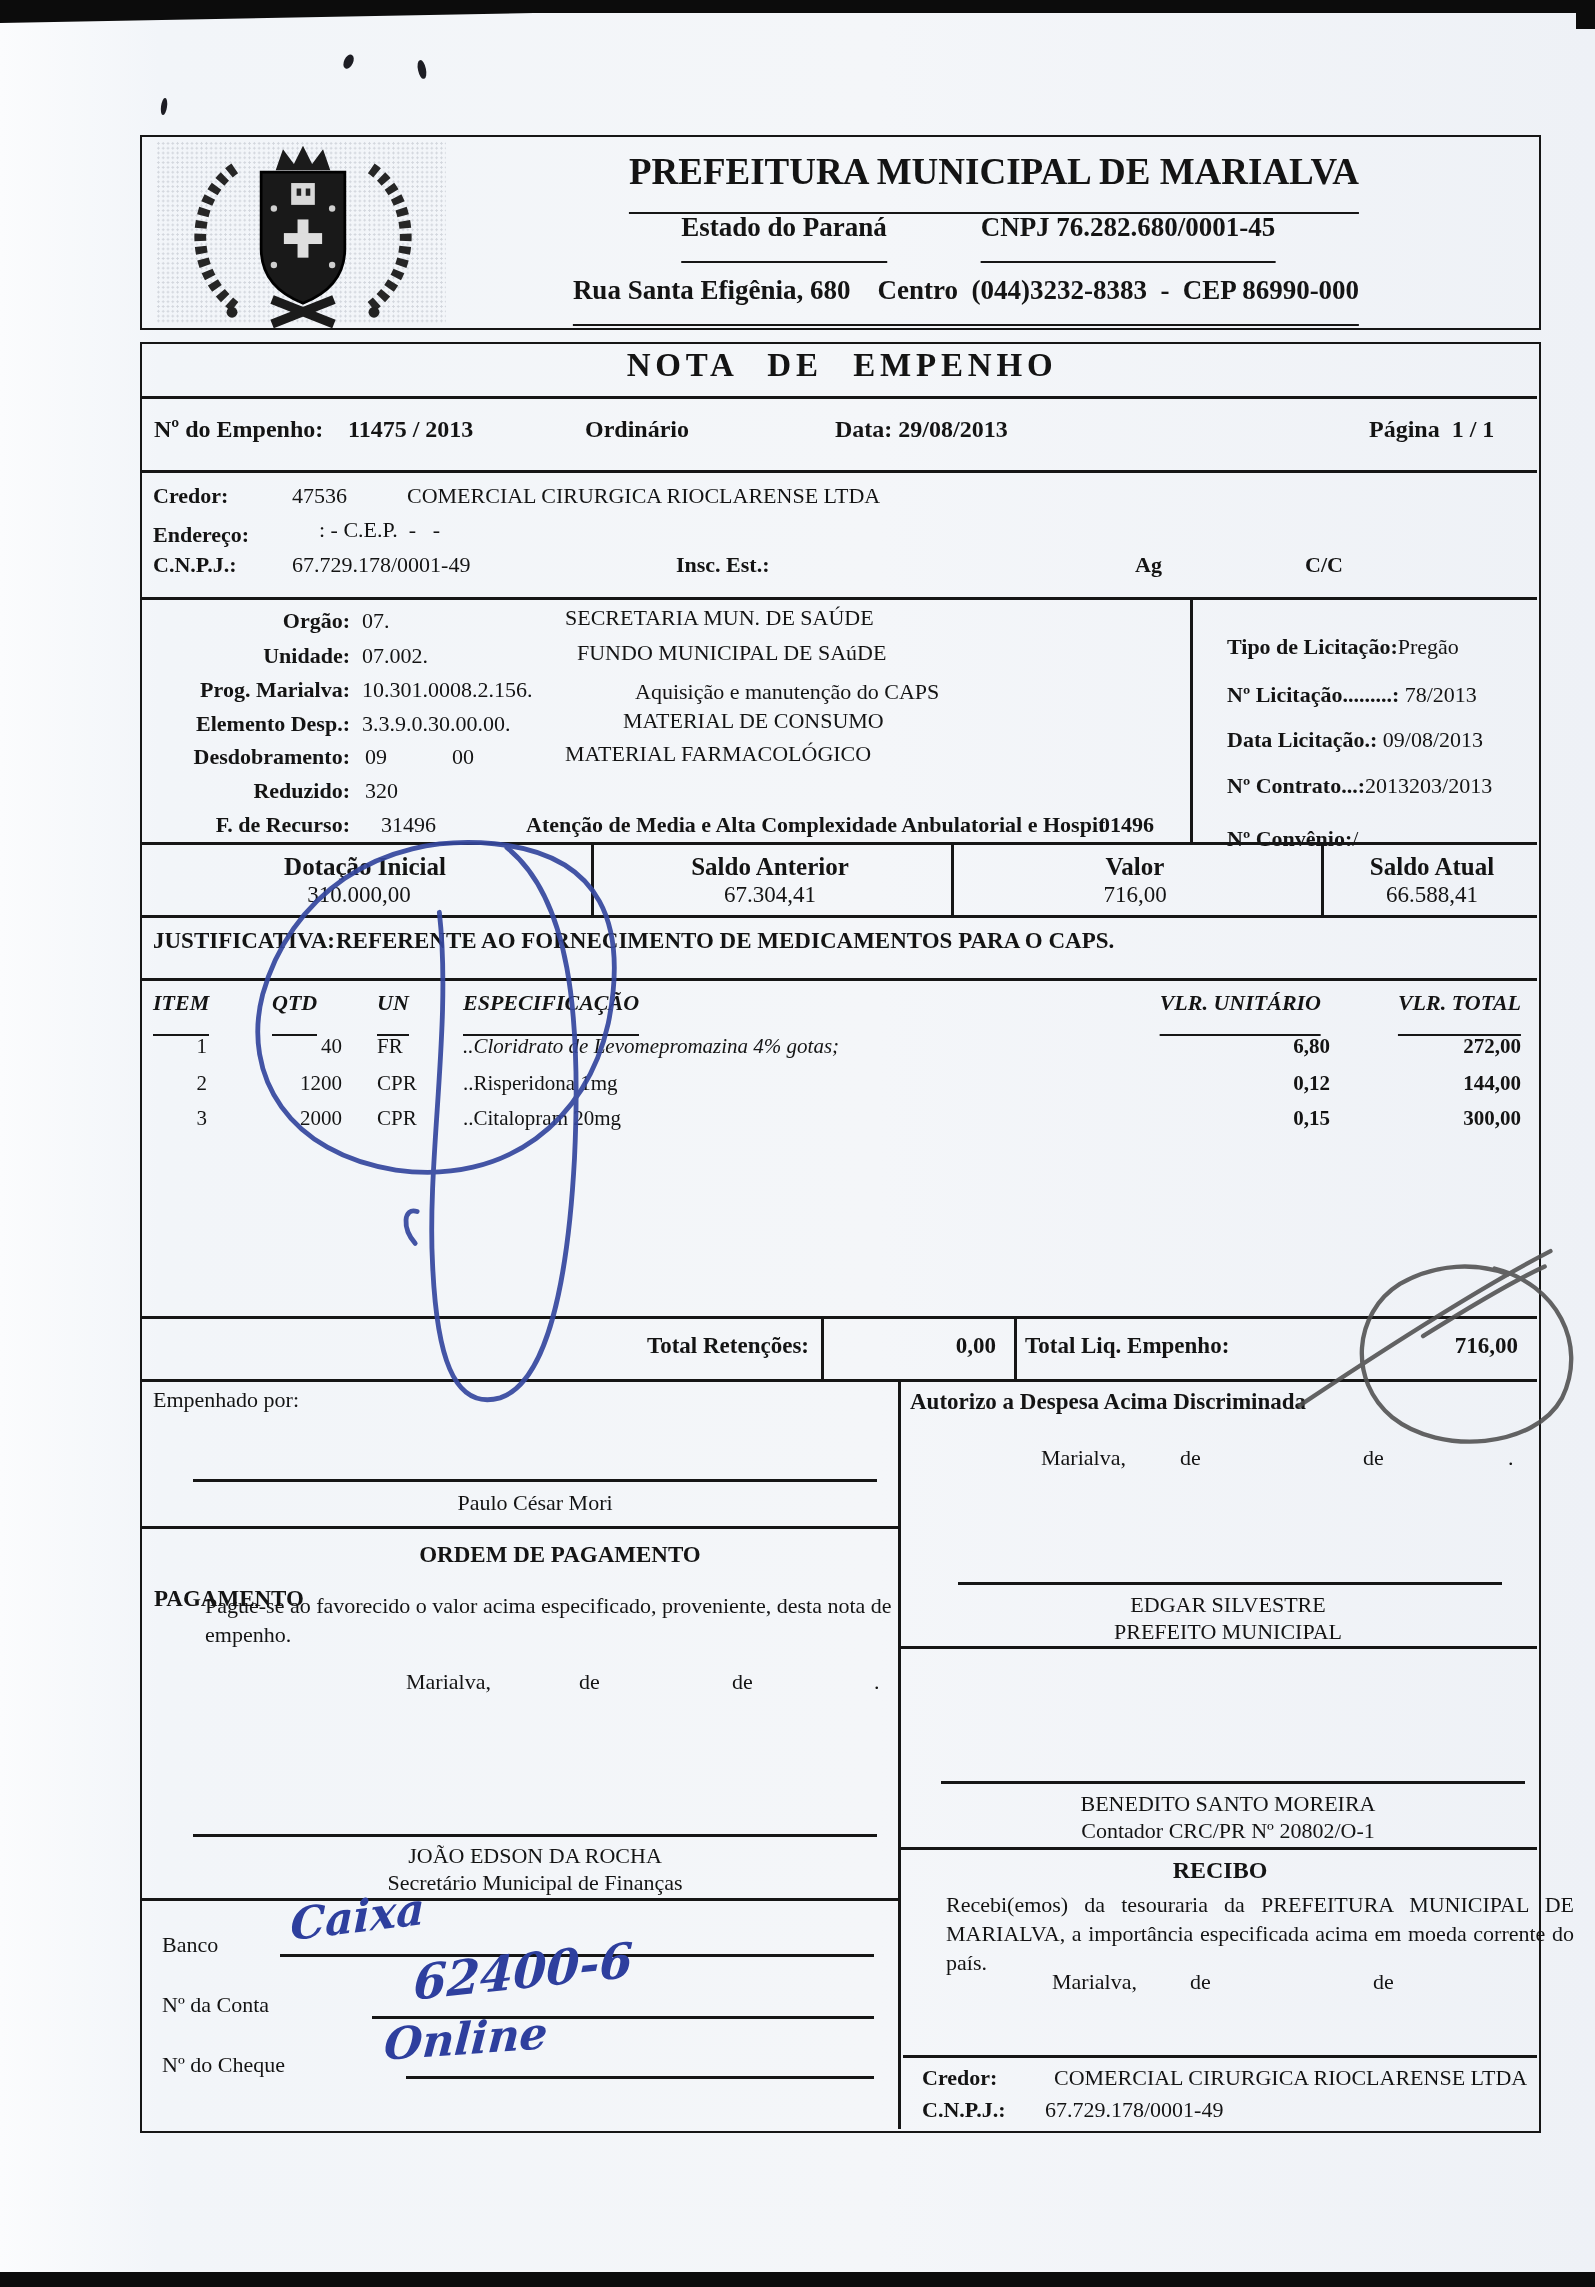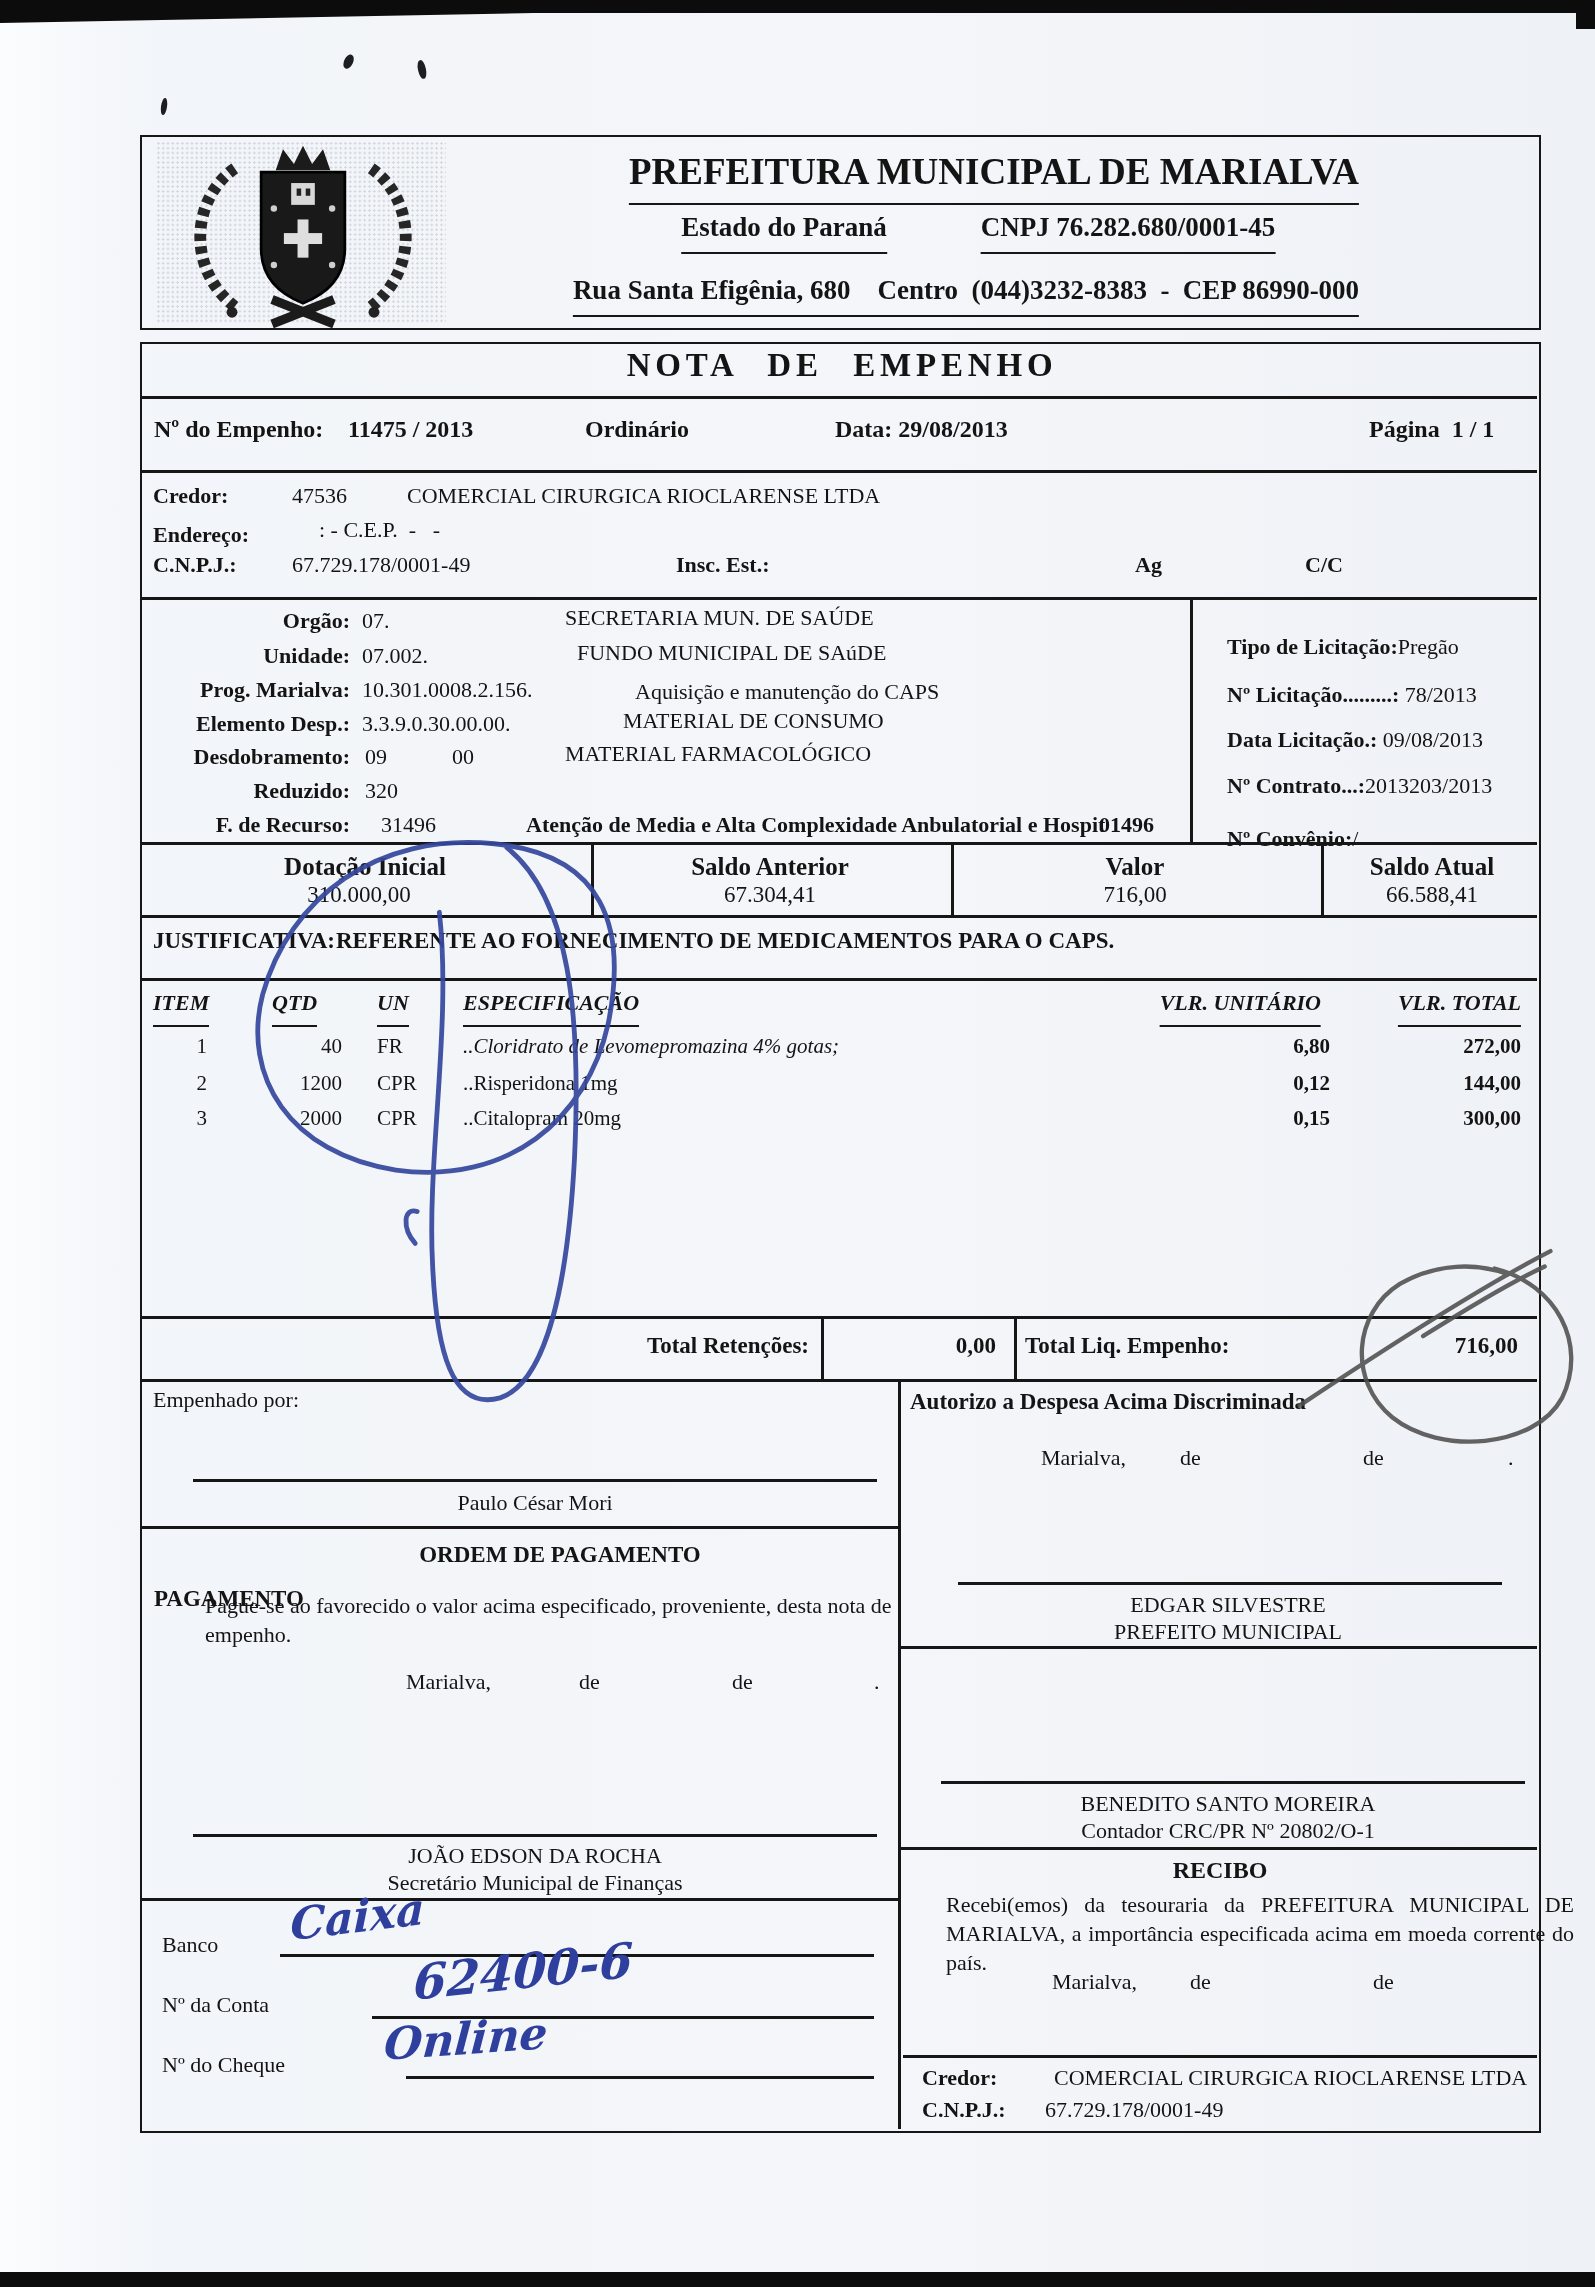--- a/index.html
+++ b/index.html
@@ -6,21 +6,21 @@
   .page{
     position:relative; width:1595px; height:2287px; overflow:hidden;
     background:linear-gradient(90deg,#fbfcfd 0%,#f2f5f9 10%,#f4f6f9 55%,#eef1f6 100%);
     font-family:"Liberation Serif","DejaVu Serif",serif; color:#141414;
   }
   .t{position:absolute; white-space:pre; line-height:1.05; color:#141414;}
   .b{font-weight:bold;}
   .i{font-style:italic;}
   .c{transform:translateX(-50%);}
   .r{transform:translateX(-100%);}
-  .u{border-bottom:2.9px solid #161616; padding-bottom:11px;}
+  .u{border-bottom:2.9px solid #161616; padding-bottom:20px;}
   .hl{position:absolute; background:#161616; height:2.9px;}
   .vl{position:absolute; background:#161616; width:2.9px;}
   .box{position:absolute; border:2.9px solid #161616;}
   .f22{font-size:21px;} .f23{font-size:22px;} .f24{font-size:23px;}
   .f25{font-size:24px;} .f26{font-size:25px;} .f28{font-size:27px;}
   .f34{font-size:33px;} .f38{font-size:37px;}
   .para{white-space:normal; line-height:1.32;margin-left:36px;}
   .hw{font-family:"DejaVu Serif",serif; font-style:italic; font-weight:bold; color:#2e3f9e;}
   .scanbar{position:absolute; background:#0c0c0c;}
   .speck{position:absolute; background:#1d1d24; border-radius:50%;}

